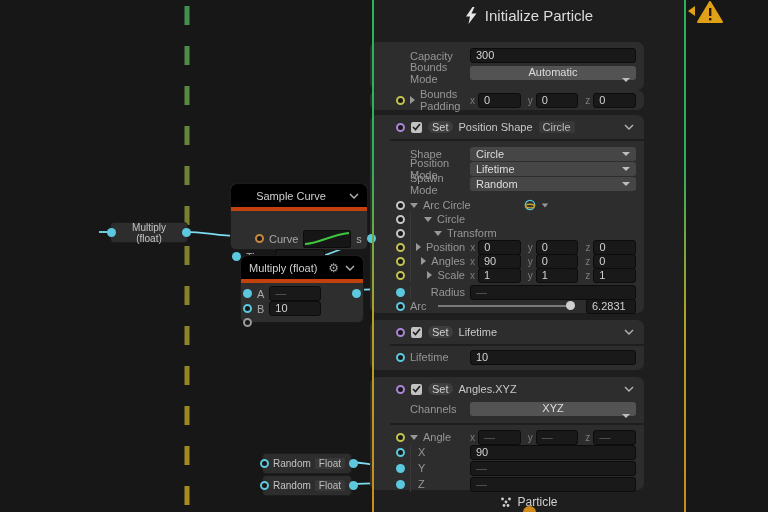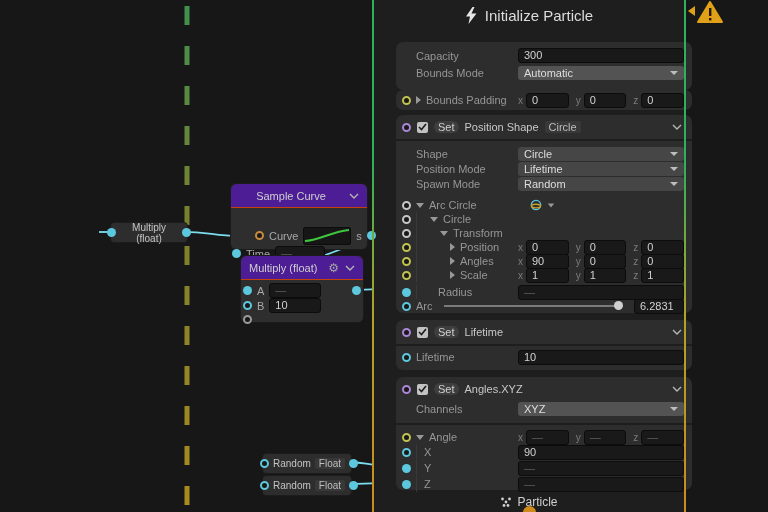--- a/index.html
+++ b/index.html
@@ -11,21 +11,21 @@
   .port{border-radius:50%;flex:none;display:inline-block;}
   .p-h{width:5px;height:5px;border:2px solid var(--c);background:#181818;}
   .p-f{width:9px;height:9px;background:var(--c);}
   .cyan{--c:#5bc8dd}.yellow{--c:#c2c24e}.purple{--c:#ab85d8}
   .orange{--c:#c98a3d}.grayp{--c:#9a9a9a}.whitep{--c:#c6c6c6}
   .field{background:#191919;border:1px solid #0c0c0c;border-radius:3px;color:#d2d2d2;
     height:13px;line-height:13px;padding:0 5px;overflow:hidden;white-space:nowrap;}
   .dash{color:#5f5f5f;}
   .dd{background:#464646;border-radius:3px;height:14px;display:flex;align-items:center;
     padding:0 6px;color:#dedede;position:relative;}
-  .dd.light{background:#535353;}
+  .dd.light{background:#535353;flex-direction:column;}
   .dd .arr{margin-left:auto;width:0;height:0;border-left:4px solid transparent;
     border-right:4px solid transparent;border-top:4px solid #bdbdbd;}
   .tri-r{width:0;height:0;border-top:4px solid transparent;border-bottom:4px solid transparent;
     border-left:5px solid #989898;flex:none;}
   .tri-d{width:0;height:0;border-left:4px solid transparent;border-right:4px solid transparent;
     border-top:5px solid #989898;flex:none;}
   .chev{flex:none;width:10px;height:6px;}
   .lbl{color:#969696;}
   .axis-l{color:#7c7c7c;font-size:10px;flex:none;}
   .trip{display:flex;gap:7px;width:166px;flex:none;}
@@ -38,39 +38,39 @@
 
   
   .init-bg{position:absolute;left:374px;top:0;width:310px;height:512px;background:#1e1e1e;z-index:2;}
   .sel-border{position:absolute;top:0;width:2px;height:512px;z-index:4;
     background:linear-gradient(180deg,#2fb05a 0%,#2fb05a 32%,#b2a226 62%,#cc8b1a 100%);}
   .init-header{position:absolute;left:374px;top:2px;width:310px;height:26px;z-index:3;
     display:flex;align-items:center;justify-content:center;gap:8px;}
   .init-title{font-size:15px;color:#dcdcdc;}
   .local-badge{position:absolute;right:6px;top:2px;border:1px solid #8a8a8a;border-radius:8px;
     height:15px;display:flex;align-items:center;gap:3px;padding:0 6px;font-size:10px;color:#e2e2e2;}
-  .blk{position:absolute;left:396px;width:296px;background:#2d2d2d;border-radius:7px;z-index:3;}
+  .blk{position:absolute;left:370px;width:254px;background:#2d2d2d;border-radius:7px;z-index:3;padding-left:20px;}
   .row{display:flex;align-items:center;height:15px;padding:0 8px 0 20px;gap:6px;}
   .row .val{width:166px;flex:none;display:flex;}
   .row .val .field,.row .val .dd{flex:1;}
   .hdr-row{display:flex;align-items:center;height:24px;padding:0 10px 0 6px;gap:6px;
     border-bottom:2px solid #1e1e1e;}
   .prow{display:flex;align-items:center;height:14px;padding:0 8px 0 6px;gap:5px;}
   .prow .val{width:166px;flex:none;display:flex;margin-left:auto;}
   .prow .val .field{flex:1;}
   .slider{flex:1;height:2px;background:#7a7a7a;position:relative;margin:0 6px;}
   .slider .knob{position:absolute;right:0;top:-4px;width:9px;height:9px;border-radius:50%;background:#cfcfcf;}
   .arcval{width:38px;flex:none;}
 
   
   .opnode{position:absolute;background:#2d2d2d;border:1px solid #1c1c1c;border-radius:4px;z-index:3;}
   .mini{display:flex;align-items:center;gap:5px;height:19px;padding:0 4px;color:#c4c4c4;}
   .bignode{position:absolute;background:#2e2e2e;border:1px solid #1b1b1b;border-radius:6px;z-index:3;}
   .bighdr{height:23px;display:flex;align-items:center;gap:6px;padding:0 8px;
-    background:#4c1d95;border-radius:6px 6px 0 0;border-bottom:1px solid #c2410c;color:#cfcfcf;}
+    background:#000000;border-radius:6px 6px 0 0;border-bottom:4px solid #c2410c;color:#cfcfcf;}
   .brow{display:flex;align-items:center;gap:5px;height:19px;padding:0 6px;color:#a9a9a9;}
   .curvebox{width:48px;height:16px;background:#161616;border:1px solid #0c0c0c;border-radius:2px;}
   .gear{color:#a5a5a5;font-size:12px;margin-left:auto;}
 
   .warn-tri{position:absolute;z-index:5;}
   .warn-arrow{position:absolute;width:0;height:0;border-top:5px solid transparent;
     border-bottom:5px solid transparent;border-right:7px solid #e0a018;z-index:5;}
   .footer{position:absolute;left:374px;top:495px;width:310px;display:flex;align-items:center;
     justify-content:center;gap:5px;color:#cfcfcf;font-size:12px;z-index:3;}
   .flow-anchor{position:absolute;left:523px;top:506px;width:13px;height:13px;border-radius:50%;

